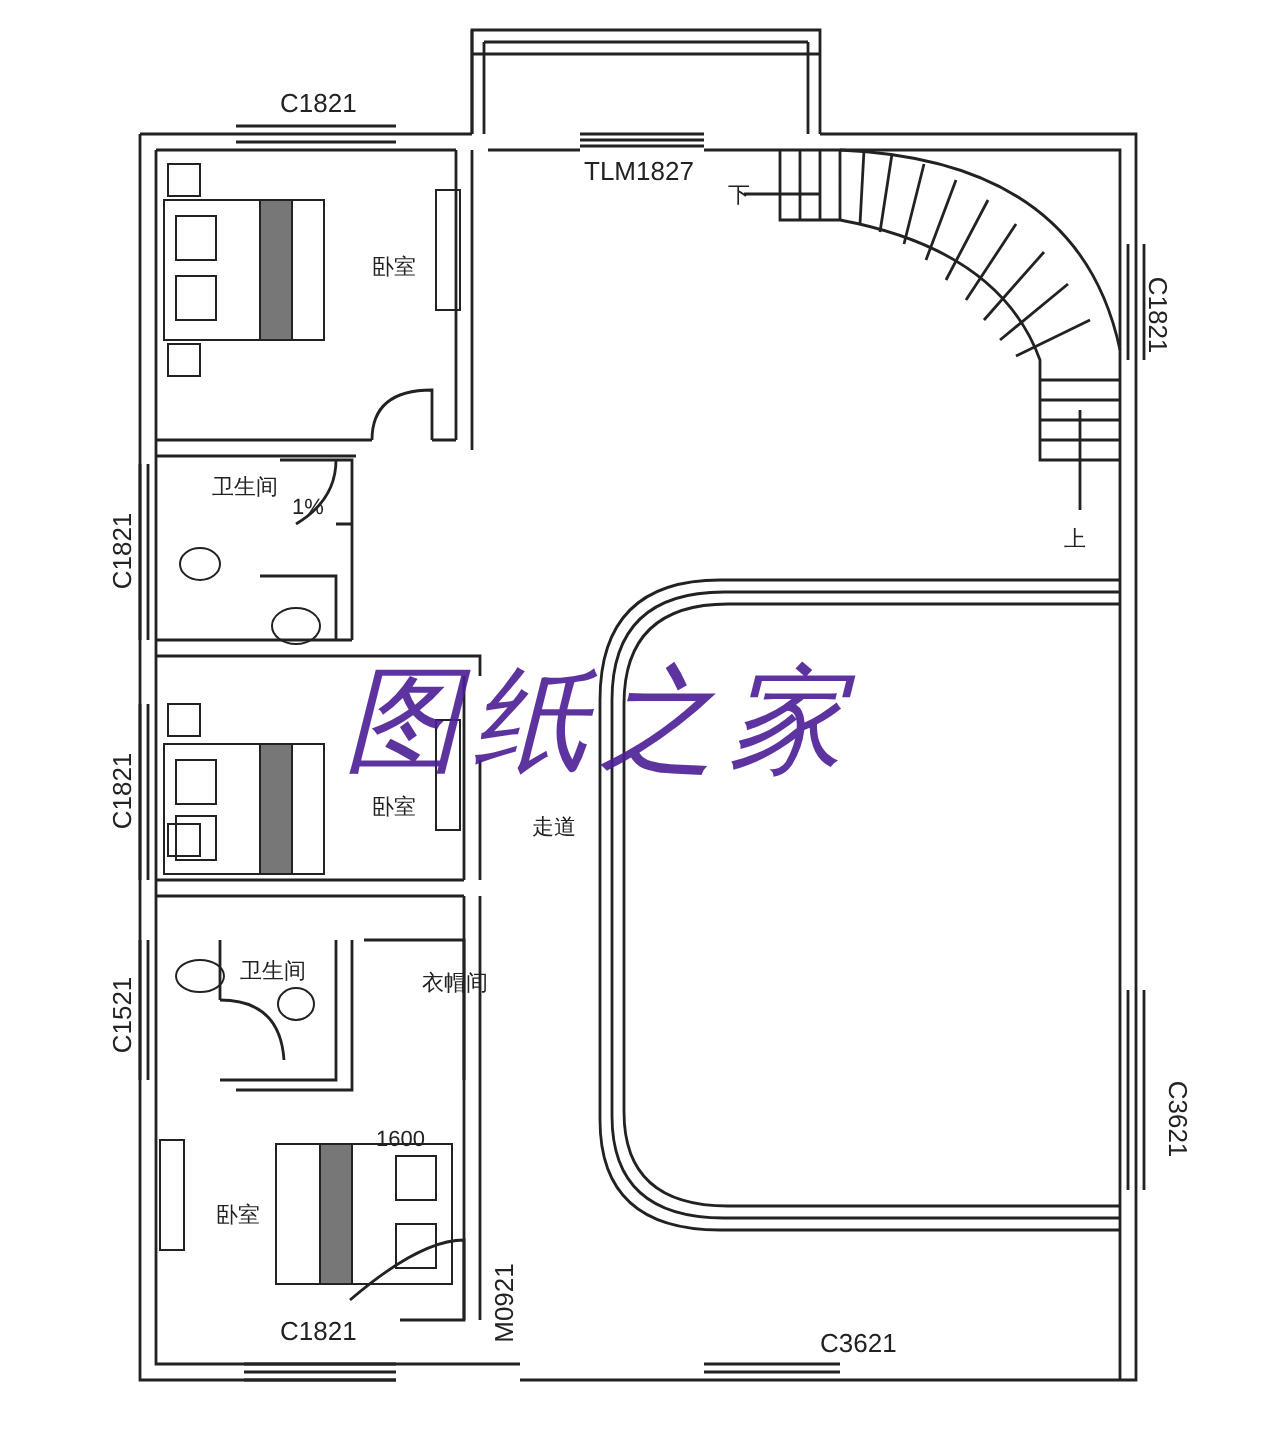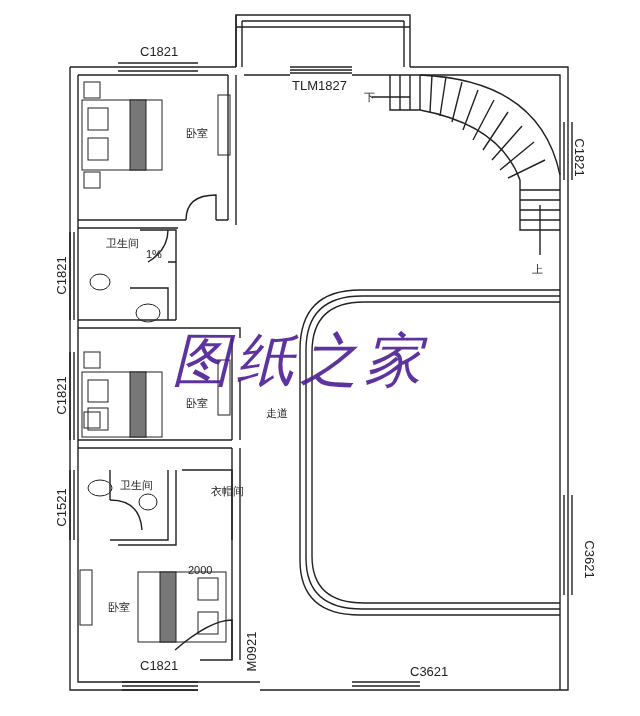--- a/index.html
+++ b/index.html
@@ -93,21 +93,21 @@
 <span class="lbl" style="left:140px;top:44px;">C1821</span>
 <span class="lbl" style="left:292px;top:78px;text-align:center;">TLM1827</span>
 <span class="lbl vert-cw" style="left:560px;top:150px;">C1821</span>
 <span class="lbl vert" style="left:42px;top:268px;">C1821</span>
 <span class="lbl vert" style="left:42px;top:388px;">C1821</span>
 <span class="lbl vert" style="left:42px;top:500px;">C1521</span>
 <span class="lbl" style="left:140px;top:658px;">C1821</span>
 <span class="lbl vert" style="left:232px;top:644px;">M0921</span>
 <span class="lbl" style="left:410px;top:664px;">C3621</span>
 <span class="lbl vert-cw" style="left:570px;top:552px;">C3621</span>
-<span class="lbl" style="left:188px;top:564px;font-size:11px;">2000</span>
+<span class="lbl" style="left:188px;top:564px;font-size:11px;">1600</span>
 <span class="lbl" style="left:146px;top:248px;font-size:11px;">1%</span>
 
 <span class="lbl room" style="left:186px;top:126px;">卧室</span>
 <span class="lbl room" style="left:106px;top:236px;">卫生间</span>
 <span class="lbl room" style="left:186px;top:396px;">卧室</span>
 <span class="lbl room" style="left:266px;top:406px;">走道</span>
 <span class="lbl room" style="left:120px;top:478px;">卫生间</span>
 <span class="lbl room" style="left:188px;top:484px;margin-left:23px;">衣帽间</span>
 <span class="lbl room" style="left:108px;top:600px;">卧室</span>
 

